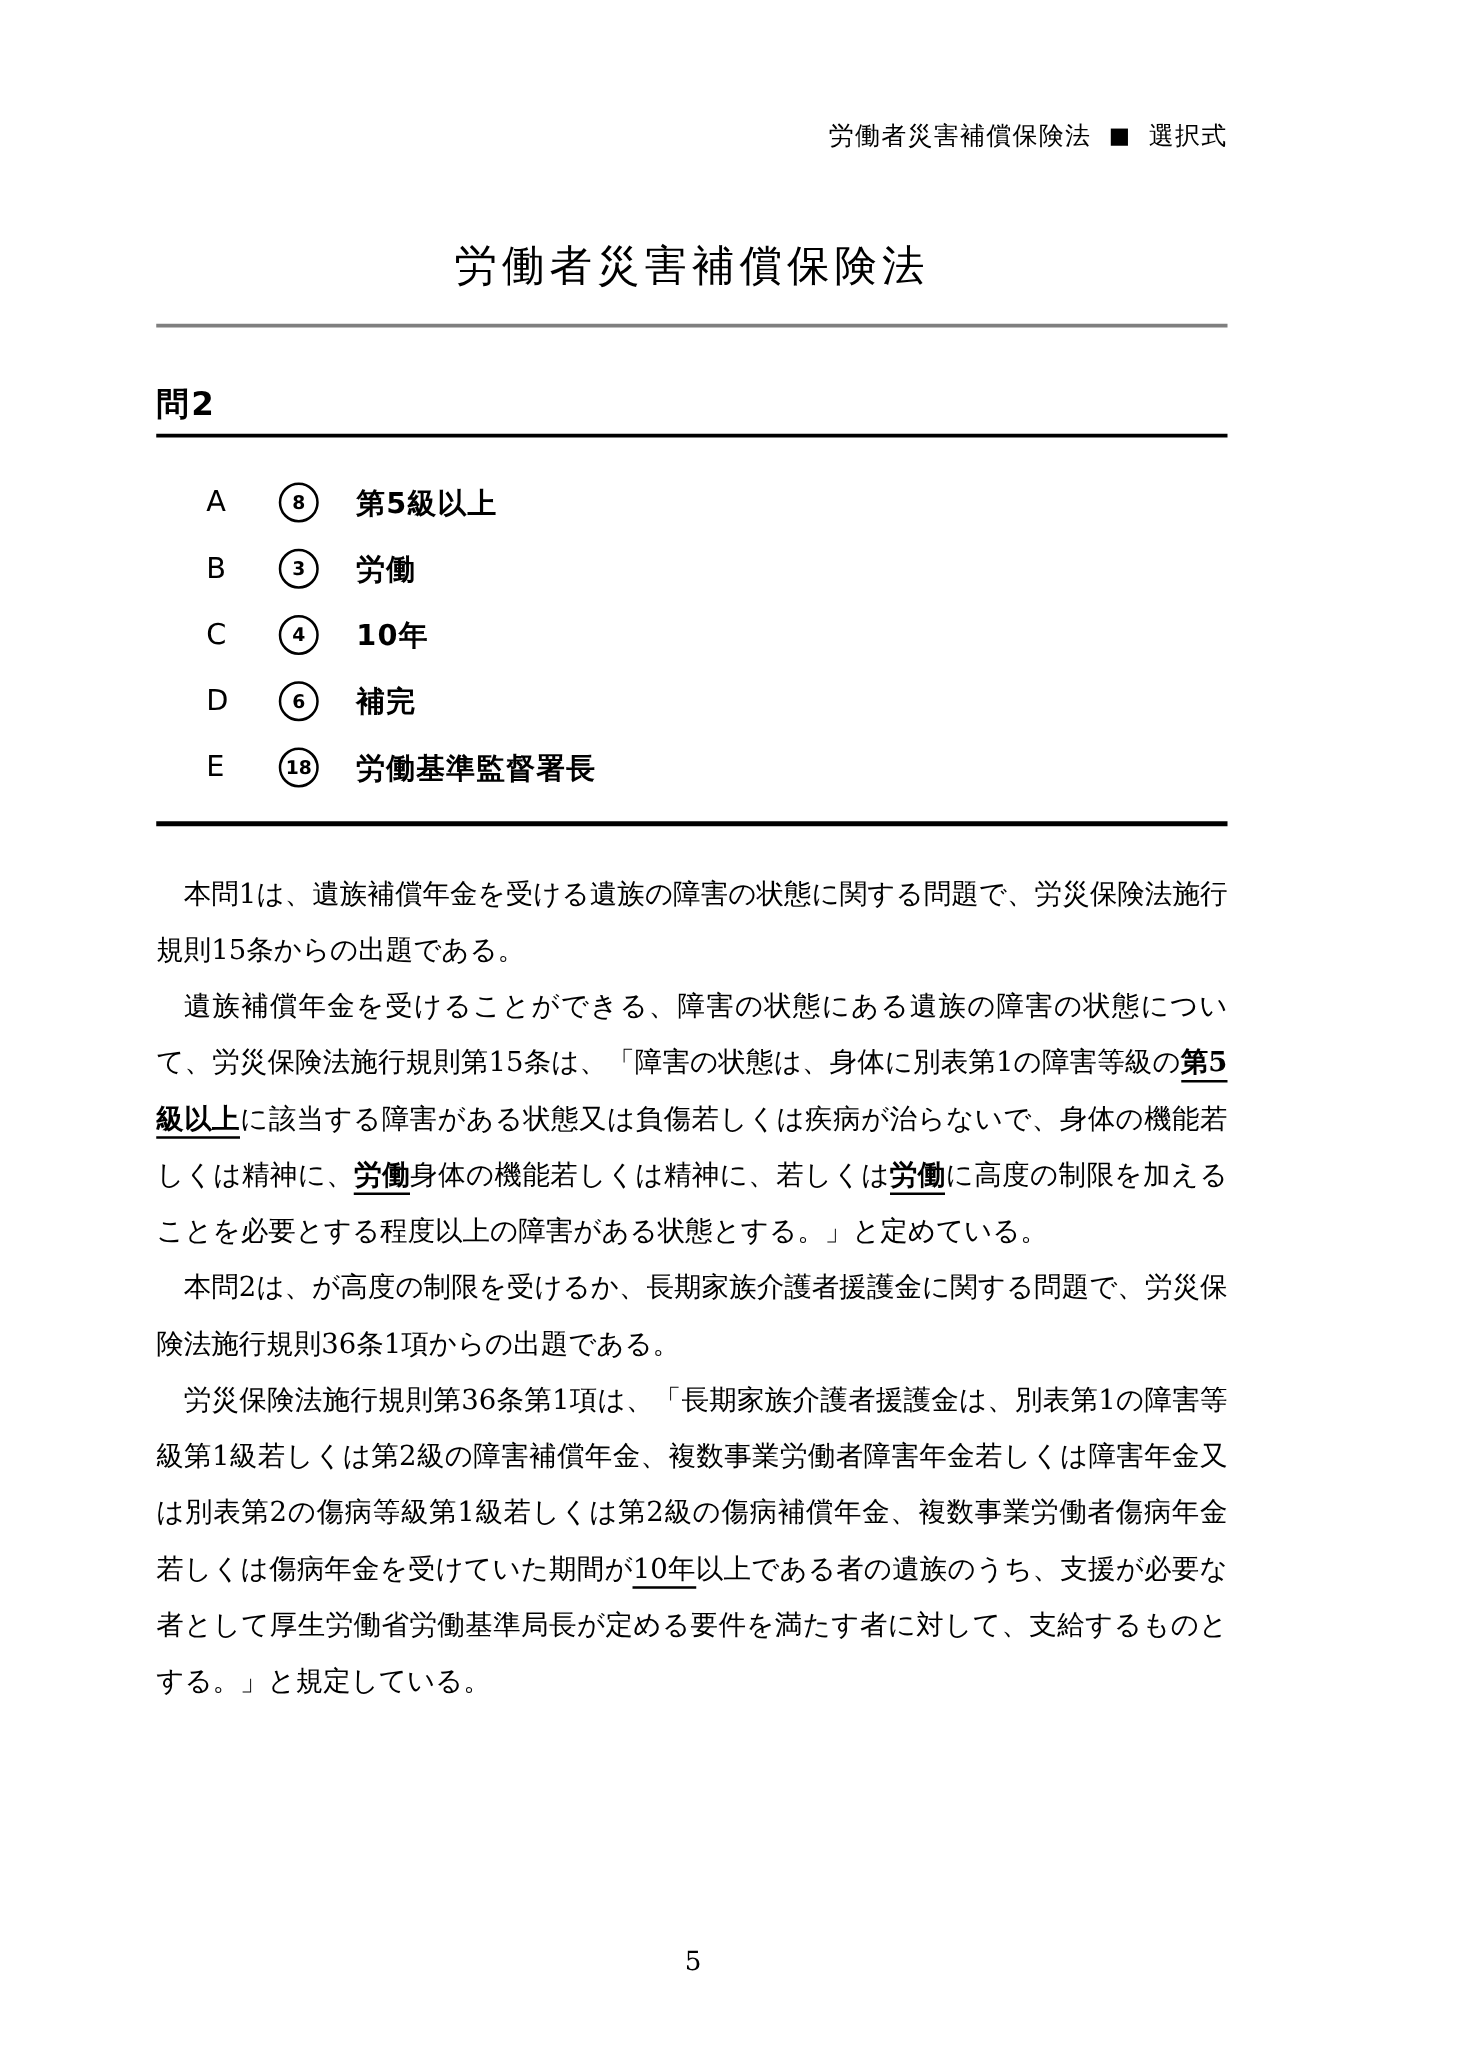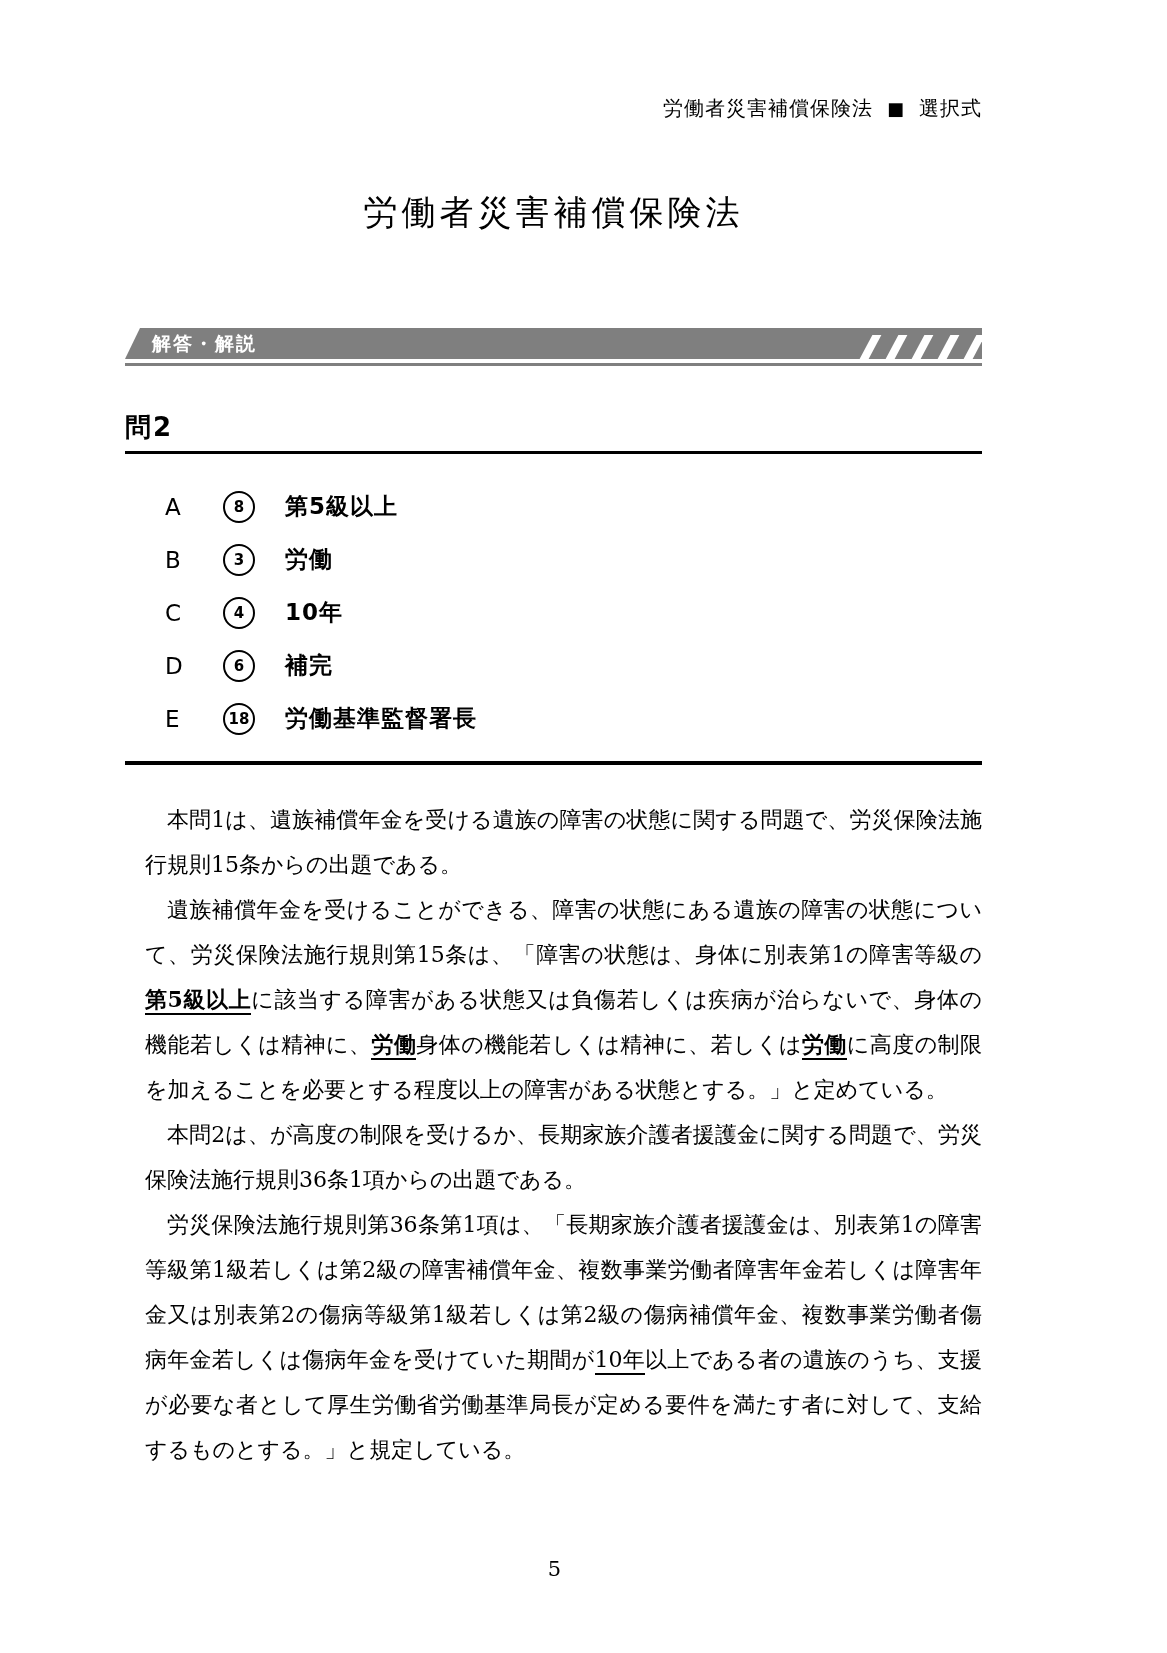--- a/index.html
+++ b/index.html
@@ -35,21 +35,21 @@
   
   .answers{margin-top:26px;font-family:"DejaVu Sans","Liberation Sans",sans-serif;}
   .answer-row{display:flex;align-items:center;height:53px;}
   .answer-letter{width:36px;margin-left:40px;font-size:23px;}
   .answer-circle{width:28px;height:28px;border:2px solid #000;border-radius:50%;
                  display:flex;align-items:center;justify-content:center;
                  font-size:15px;font-weight:bold;margin-left:22px;flex:0 0 auto;}
   .answer-value{margin-left:30px;font-size:23px;font-weight:bold;letter-spacing:1px;}
 
   
-  .body-text{margin-top:32px;font-size:22px;line-height:45px;text-align:justify;margin-left:20px;}
+  .body-text{margin-top:32px;font-size:22px;line-height:45px;text-align:justify;}
   .body-text p{margin:0;text-indent:1em;}
   .term{font-weight:bold;border-bottom:2px solid #000;padding-bottom:1px;}
   .term-u{border-bottom:2px solid #000;padding-bottom:1px;}
 
   
   .page-number{position:absolute;bottom:72px;left:0;width:100%;text-align:center;font-size:21px;}
 </style>
 </head>
 <body>
 
@@ -57,30 +57,20 @@
   <div class="content">
 
     <div class="running-head">
       <span>労働者災害補償保険法</span>
       <span class="sq">■</span>
       <span>選択式</span>
     </div>
 
     <h1 class="doc-title">労働者災害補償保険法</h1>
 
-    <div class="banner">
-      <span class="banner-label">解答・解説</span>
-      <span class="banner-stripes">
-        <i></i>
-          <i></i>
-          <i></i>
-          <i></i>
-          <i></i>
-      </span>
-    </div>
     <div class="banner-underline"></div>
 
     <div class="q-heading">問2</div>
     <div class="rule-thin"></div>
 
     <div class="answers">
       <div class="answer-row">
         <span class="answer-letter">A</span>
         <span class="answer-circle">8</span>
         <span class="answer-value">第5級以上</span>

